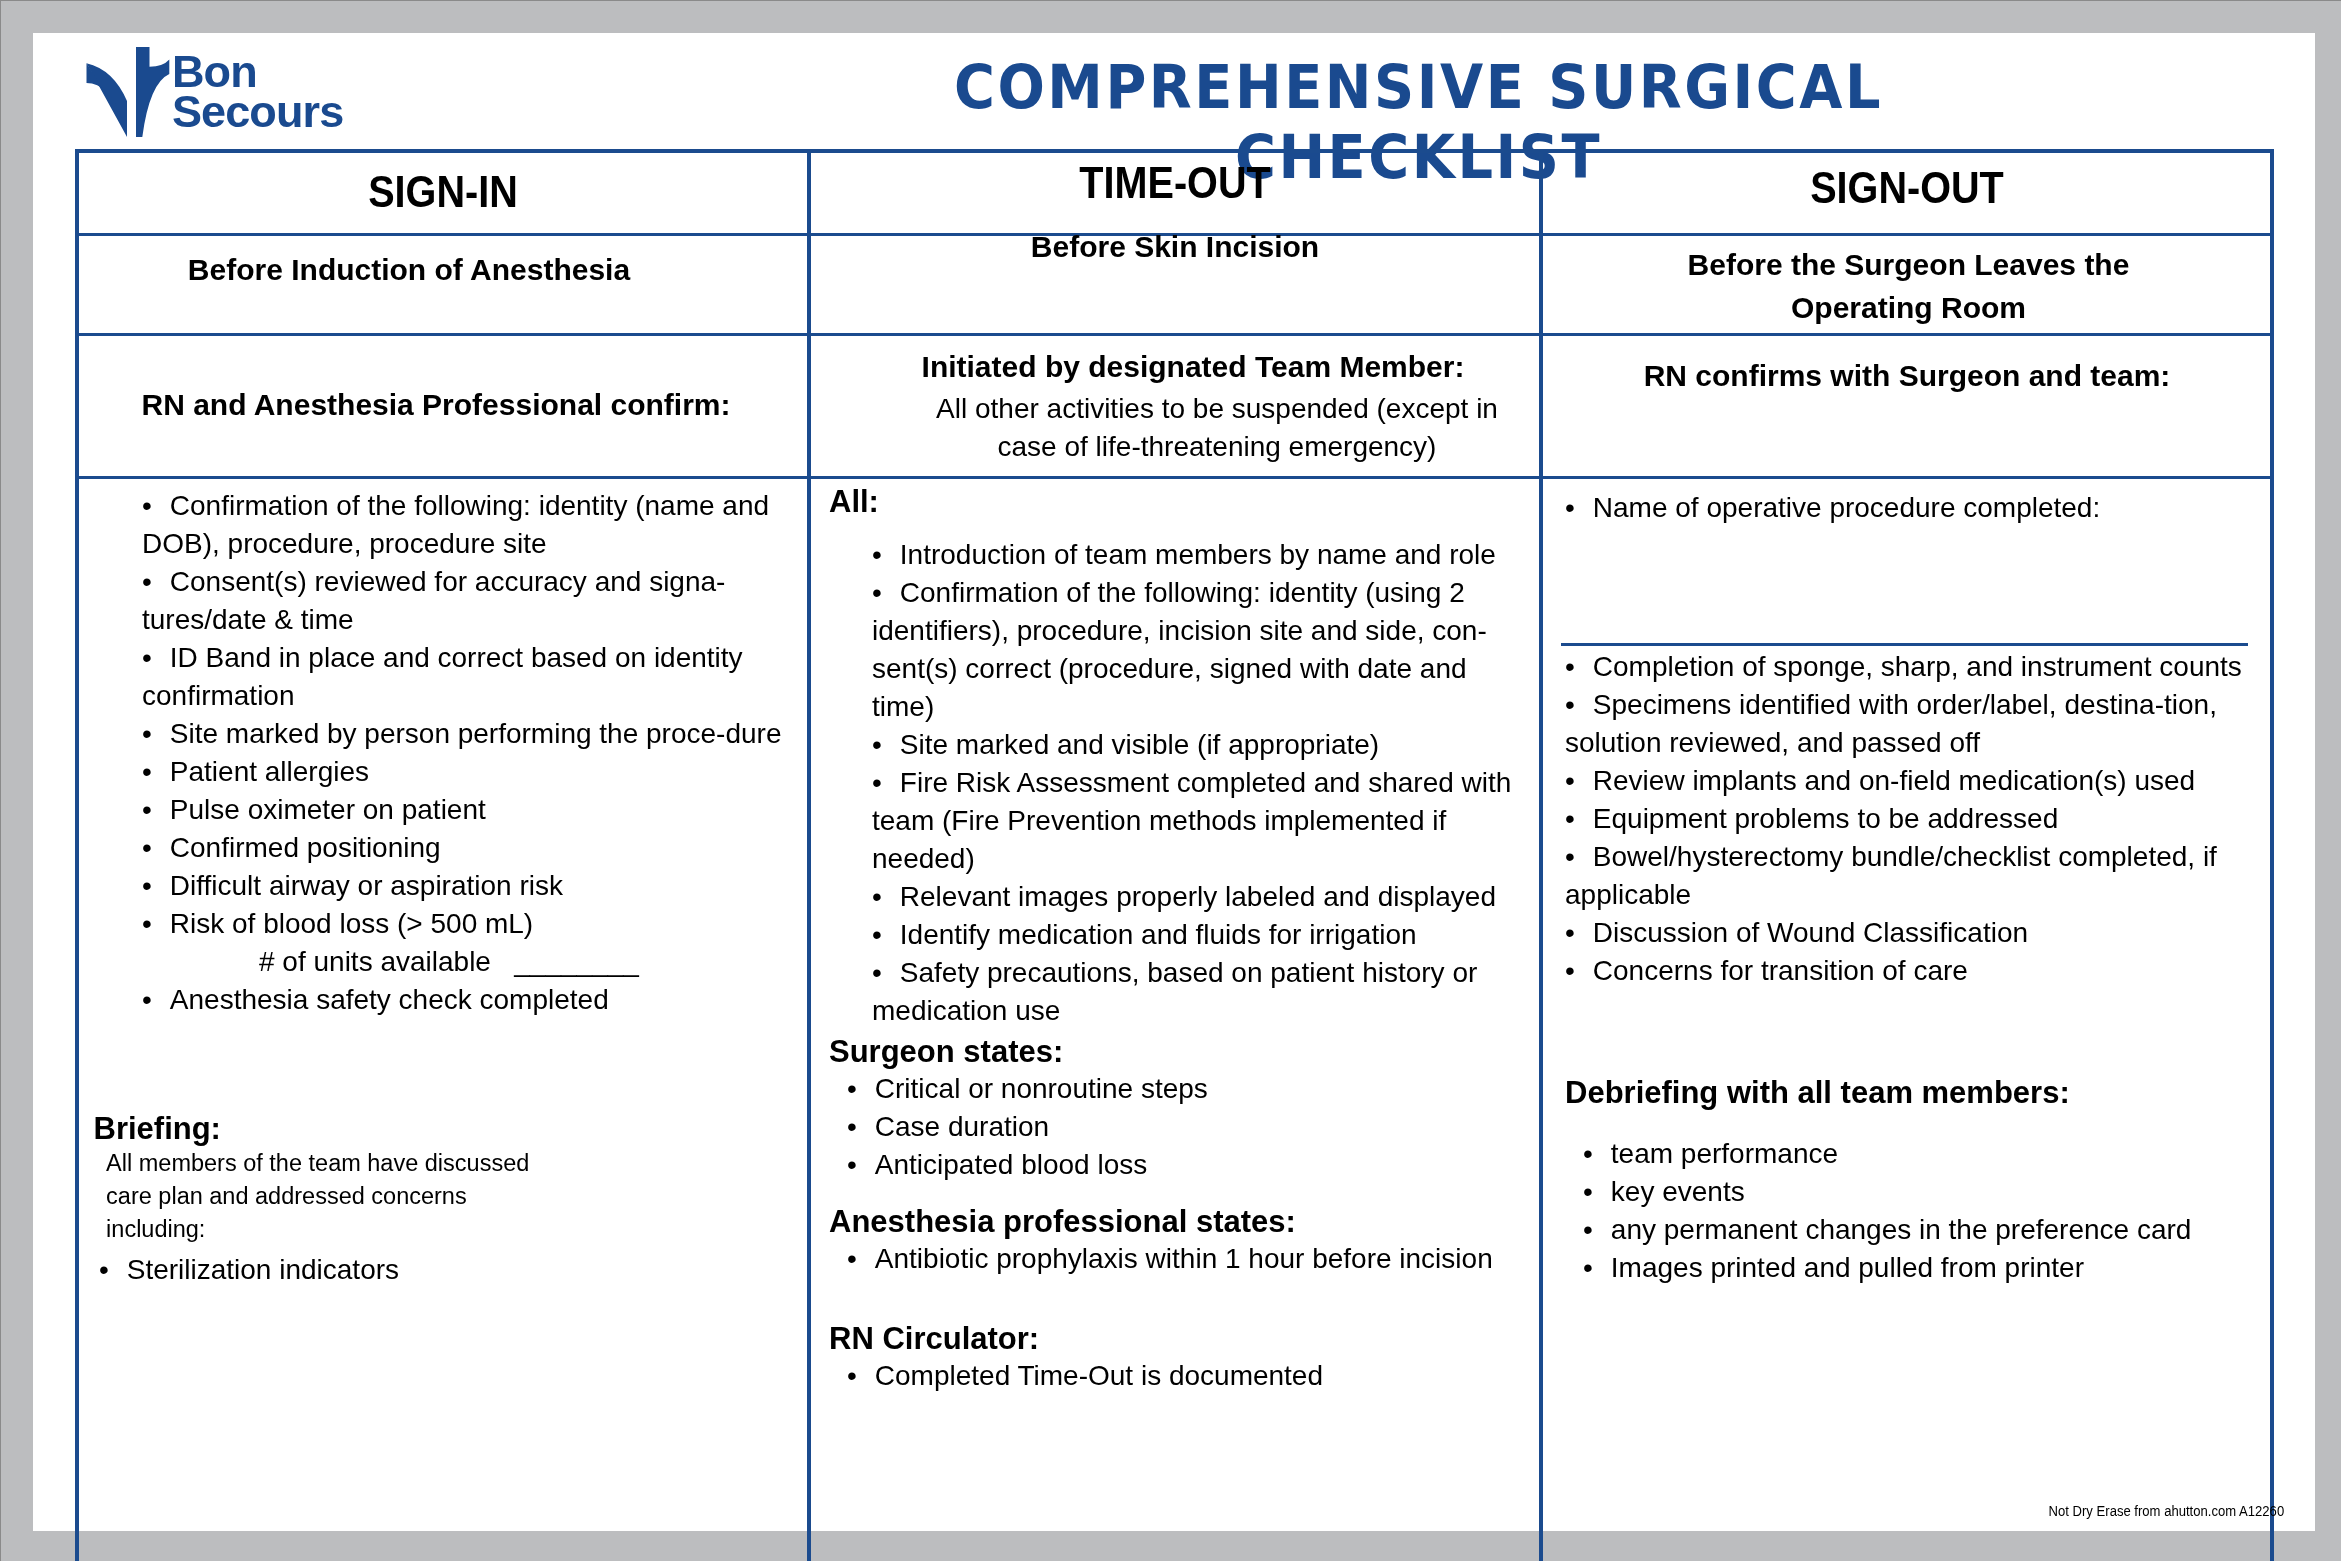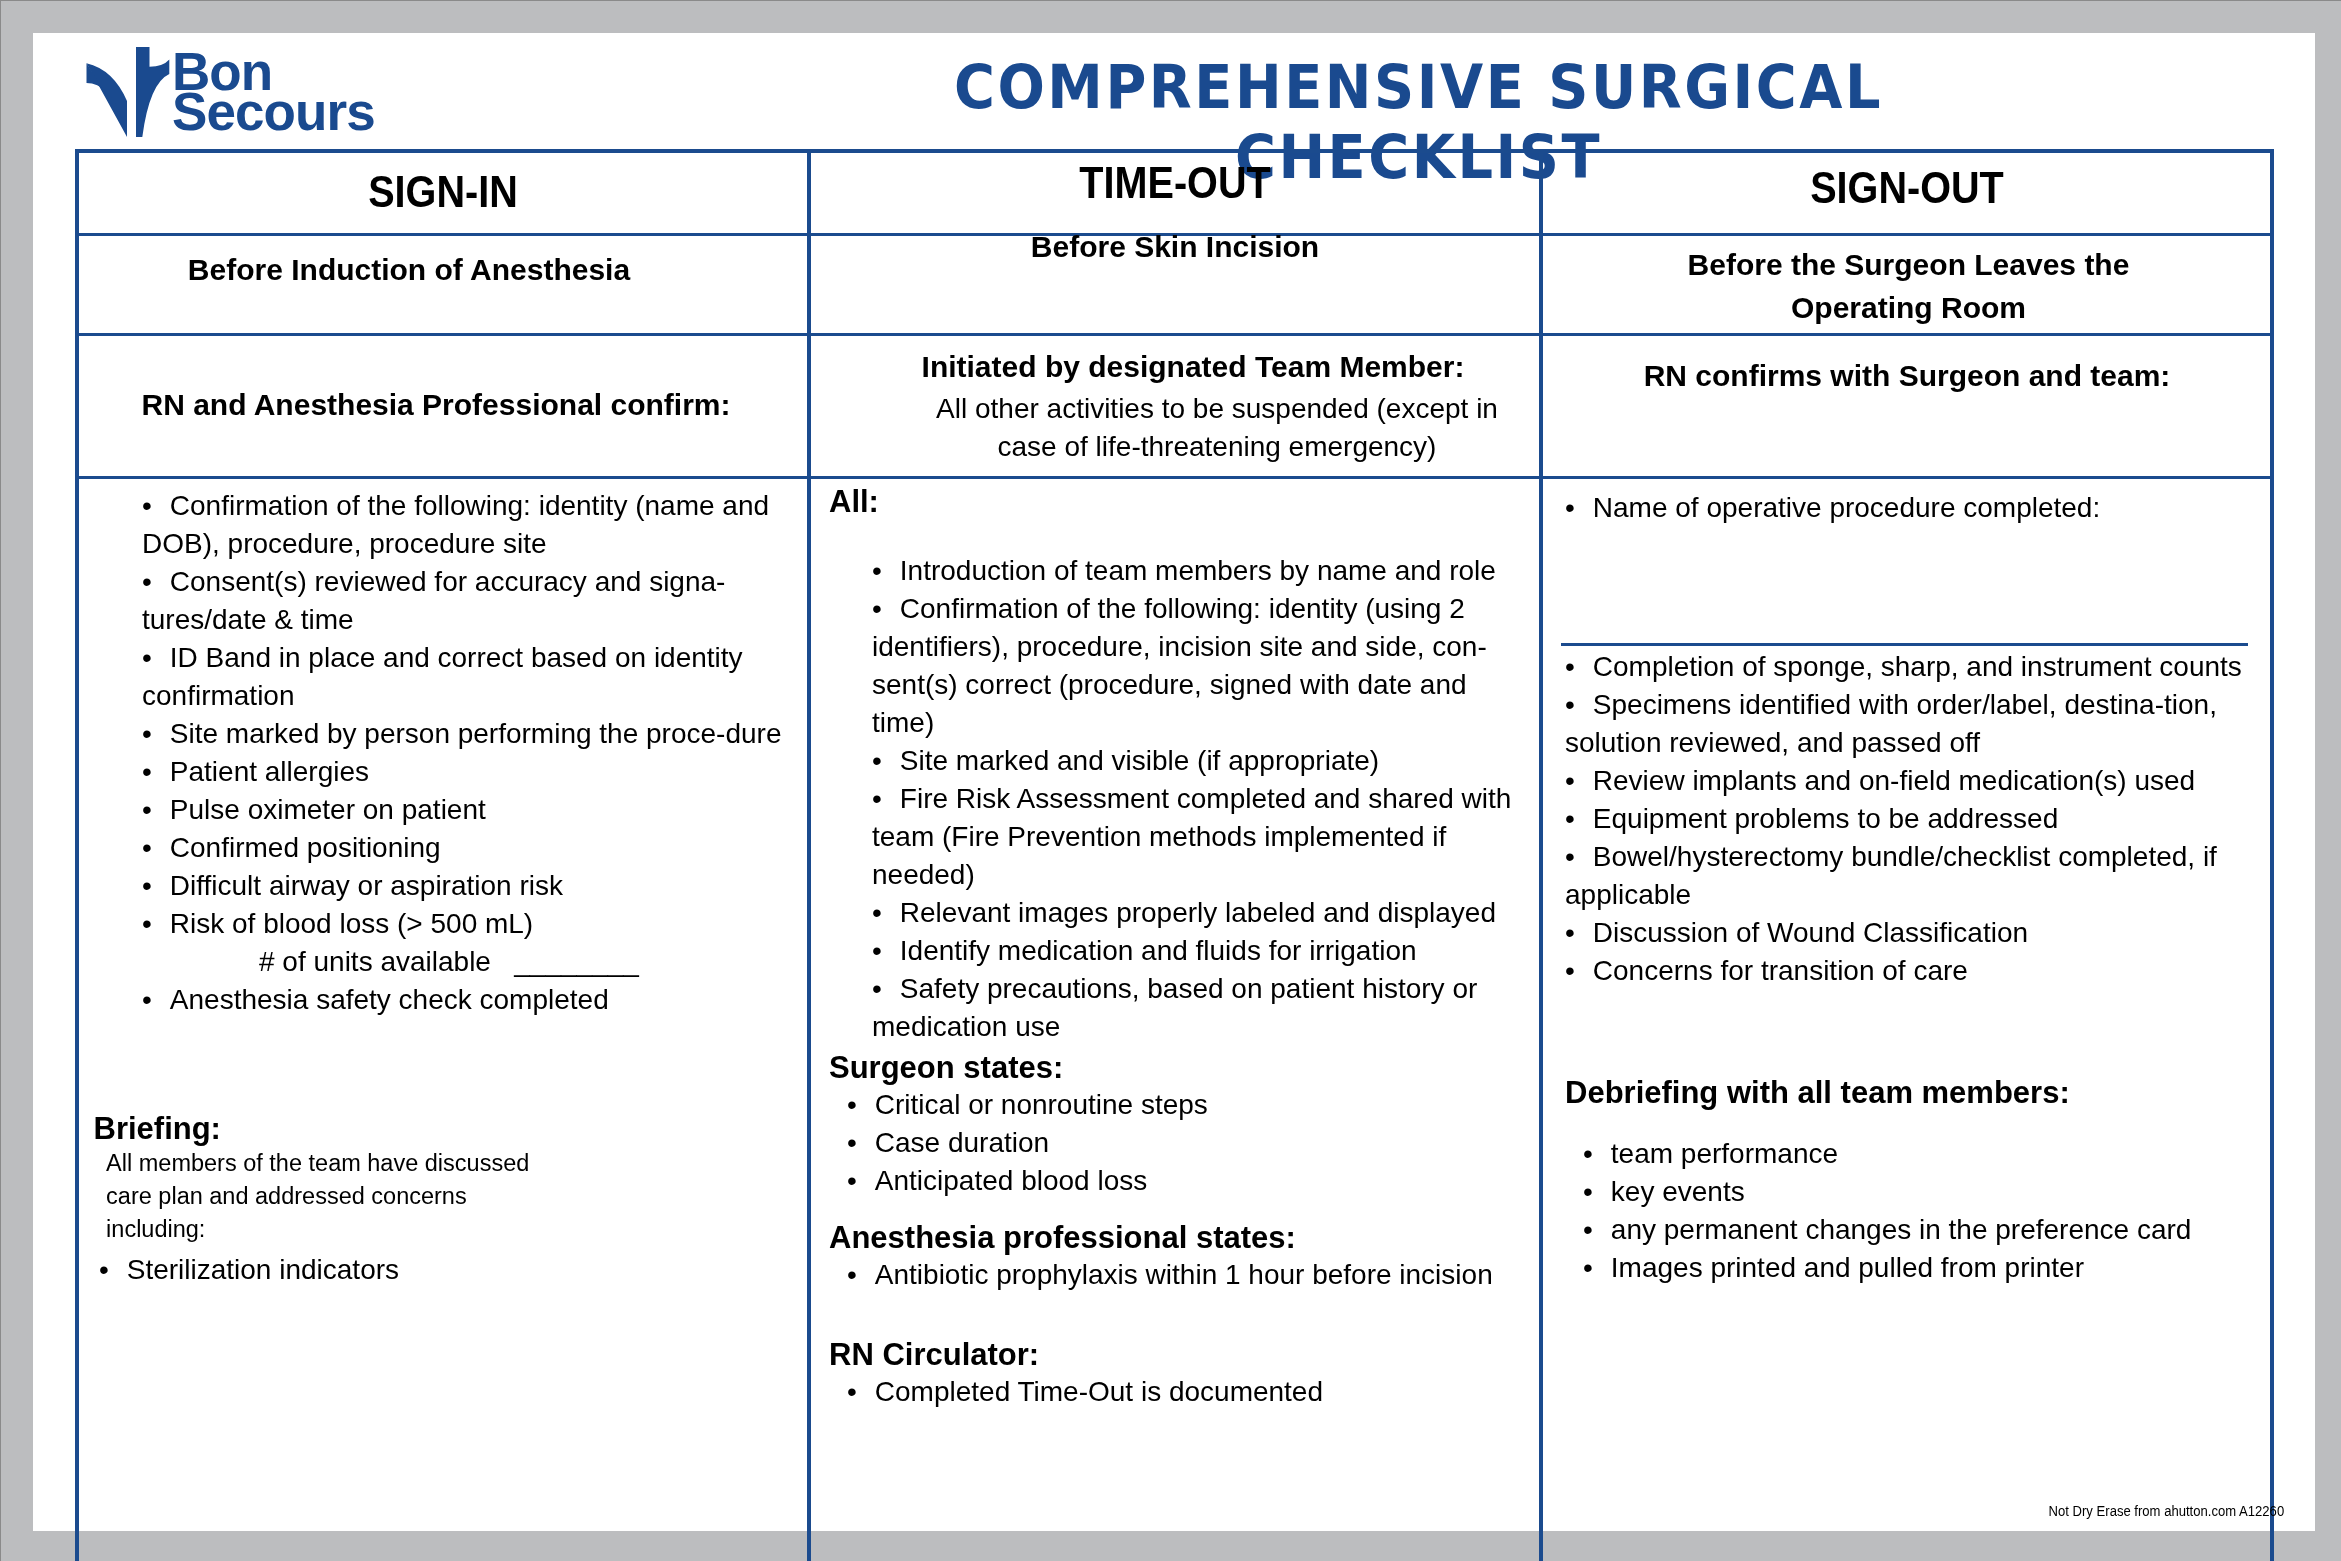--- a/index.html
+++ b/index.html
@@ -1,20 +1,20 @@
 <!DOCTYPE html>
 <html style="font-size:14.5px"><head>
 <meta charset="utf-8">
 <style>
   html, body { margin:0; padding:0; }
   body { width:2342px; height:1561px; background:#bcbdbf; position:relative; overflow:hidden; font-family:"Liberation Sans", sans-serif; color:#000; }
   .frame { position:absolute; left:0; top:0; width:2340px; height:1560px; border:0.9px solid #8a8a8a; }
   .panel { position:absolute; left:33px; top:33px; width:2282px; height:1498px; background:#fff; }
   .logo { position:absolute; left:86px; top:47px; width:289px; height:90px; }
-  .logo-text { position:absolute; left:172px; top:52px; color:#1a4a8f; font-family:"Liberation Sans", sans-serif; font-weight:bold; font-size:53px; line-height:40px; letter-spacing:-0.9px; }
+  .logo-text { position:absolute; left:172px; top:52px; color:#1a4a8f; font-family:"Liberation Sans", sans-serif; font-weight:bold; font-size:45px; line-height:40px; letter-spacing:-0.9px; }
   .title { position:absolute; left:741px; top:52px; width:1355px; text-align:center; color:#1a4a8f; font-family:"DejaVu Sans", sans-serif; font-weight:bold; font-size:60px; letter-spacing:2.7px; transform:scaleX(0.93); transform-origin:center; }
   .table { position:absolute; left:75px; top:149px; width:2199px; height:1558px; border:4.5px solid #1b4b8e; box-sizing:border-box; }
   .vline { position:absolute; top:0; bottom:0; width:3.6px; background:#1b4b8e; }
   .hline { position:absolute; left:0; right:0; height:2.7px; background:#1b4b8e; }
   .cell { position:absolute; box-sizing:border-box; }
   .hdr { font-family:"Liberation Sans", sans-serif; font-weight:bold; font-size:45px; text-align:center; transform:scaleX(0.88); }
   .sub { font-weight:bold; font-size:30px; text-align:center; line-height:43px; }
   .body { font-size:28px; line-height:38px; }
   .body p { margin:0; }
   .bul::before { content:"•"; margin-right:18px; }
@@ -72,21 +72,21 @@
     </div>
     <div class="body bul" style="padding-left:5.4px;margin-top:5.4px">Sterilization indicators</div>
   </div>
 
   <div class="cell hdr" style="left:732px;top:3.6px;width:728px">TIME-OUT</div>
   <div class="cell sub" style="left:732px;top:72px;width:728px">Before Skin Incision</div>
   <div class="cell sub" style="left:750px;top:192px;width:728px">Initiated by designated Team Member:</div>
   <div class="cell body" style="left:840px;top:237px;width:596px;text-align:center">All other activities to be suspended (except in case of life-threatening emergency)</div>
   <div class="cell" style="left:750px;top:331px;width:687px">
     <div class="sec">All:</div>
-    <div class="body" style="padding-left:43px;margin-top:32px">
+    <div class="body" style="padding-left:43px;margin-top:16px">
       <p class="bul">Introduction of team members by name and role</p>
       <p class="bul">Confirmation of the following: identity (using 2 identifiers), procedure, incision site and side, con-sent(s) correct (procedure, signed with date and time)</p>
       <p class="bul">Site marked and visible (if appropriate)</p>
       <p class="bul">Fire Risk Assessment completed and shared with team (Fire Prevention methods implemented if needed)</p>
       <p class="bul">Relevant images properly labeled and displayed</p>
       <p class="bul">Identify medication and fluids for irrigation</p>
       <p class="bul">Safety precautions, based on patient history or medication use</p>
     </div>
     <div class="sec" style="margin-top:3.6px">Surgeon states:</div>
     <div class="body" style="padding-left:18px">

